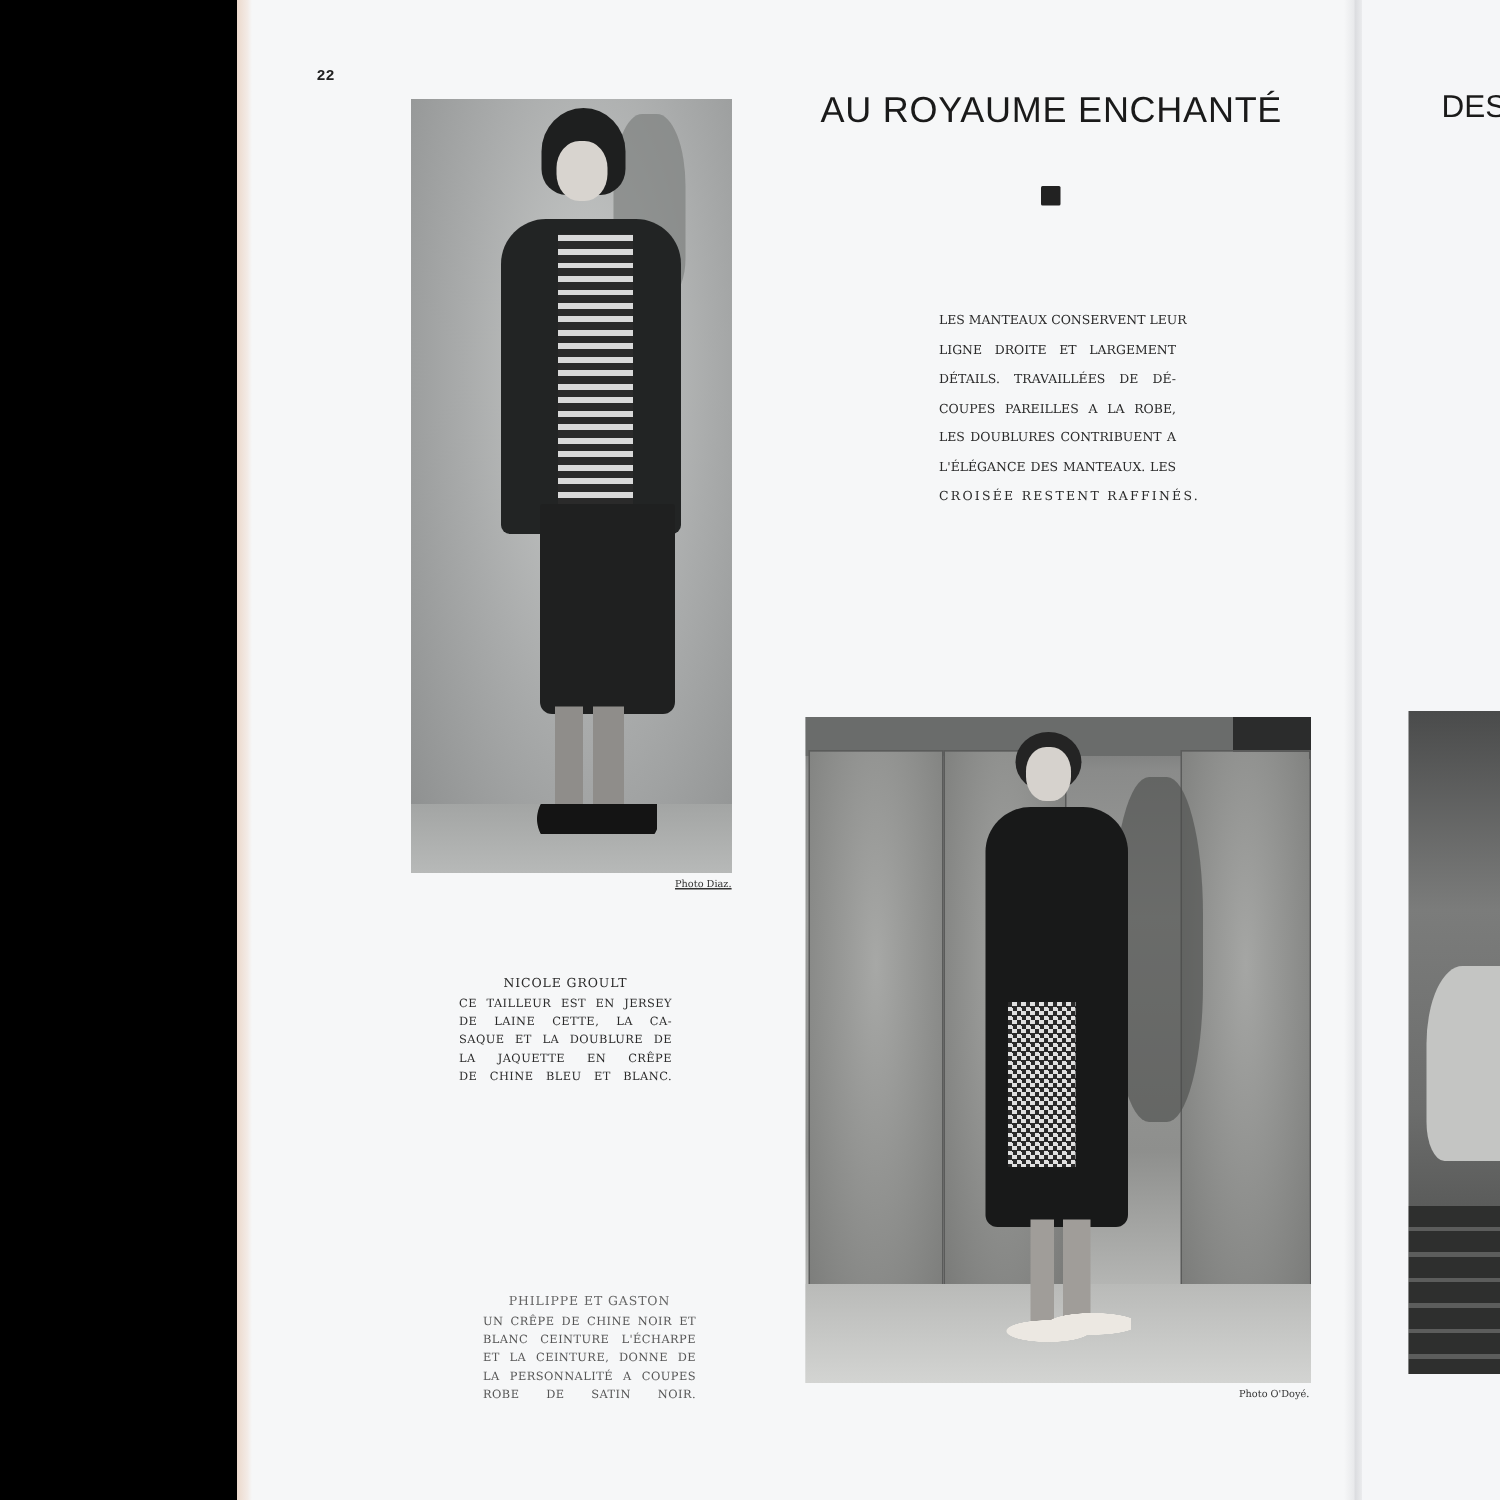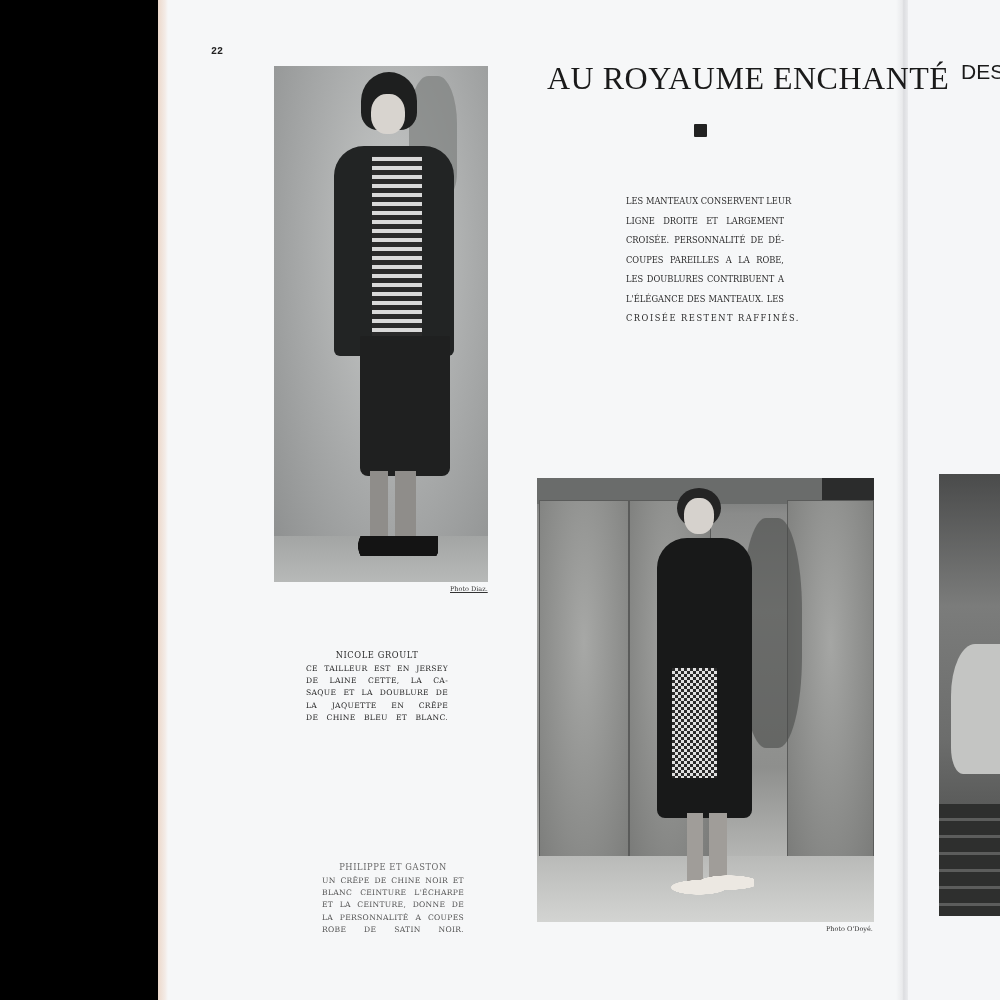--- a/index.html
+++ b/index.html
@@ -23,34 +23,34 @@
     .page-right {
       position: absolute; left: 908px; top: 0; width: 92px; height: 1000px;
       background: #f5f6f8;
     }
     .page-number {
       position: absolute; left: 211px; top: 46px;
       font-family: Liberation Mono, monospace; font-weight: bold; font-size: 10px; color: #222;
     }
     .headline {
       position: absolute; left: 547px; top: 60px;
-      font-family: Liberation Serif, serif; font-size: 32px; color: #1a1a1a;
+      font-family: Liberation Sans, sans-serif; font-size: 24px; color: #1a1a1a;
       letter-spacing: 0.5px; white-space: nowrap;
     }
     .headline-right {
       position: absolute; left: 961px; top: 60px;
       font-family: "Liberation Sans", sans-serif; font-size: 21px; color: #1a1a1a;
       white-space: nowrap;
     }
     .ornament {
       position: absolute; left: 694px; top: 124px; width: 13px; height: 13px;
       background: #222; border-radius: 1px;
     }
     .intro-text {
-      position: absolute; left: 626px; top: 192px; width: 158px;
+      position: absolute; left: 626px; top: 204px; width: 158px;
       font-size: 8.3px; line-height: 19.5px; color: #2a2a2a;
       text-align: justify; text-align-last: justify;
     }
     .intro-text span { display: block; white-space: nowrap; text-align: justify; text-align-last: justify; }
     .photo {
       position: absolute; overflow: hidden;
     }
     .photo-1 {
       left: 274px; top: 66px; width: 214px; height: 516px;
       background: radial-gradient(ellipse at 55% 35%, #c9cbca 0%, #a9abab 50%, #8b8d8d 100%);
@@ -91,21 +91,21 @@
 <div class="page-right"></div>
 
 <div class="page-number">22</div>
 <div class="headline">AU ROYAUME ENCHANTÉ</div>
 <div class="headline-right">DES</div>
 <div class="ornament"></div>
 
 <div class="intro-text">
   <span>LES MANTEAUX CONSERVENT LEUR</span>
   <span>LIGNE DROITE ET LARGEMENT</span>
-  <span>CROISÉE. PERSONNALITÉ DE DÉ-</span>
+  <span>DÉTAILS. TRAVAILLÉES DE DÉ-</span>
   <span>COUPES PAREILLES A LA ROBE,</span>
   <span>LES DOUBLURES CONTRIBUENT A</span>
   <span>L'ÉLÉGANCE DES MANTEAUX. LES</span>
   <span style="letter-spacing:1.5px">CROISÉE RESTENT RAFFINÉS.</span>
 </div>
 
 <div class="photo photo-1">
   <div class="fig" style="left:0;top:470px;width:214px;height:46px;background:linear-gradient(#a3a5a4,#b7b9b8);"></div>
   <div class="fig" style="left:135px;top:10px;width:48px;height:120px;border-radius:40% 40% 20% 20%;background:#7e807f;opacity:.7;"></div>
   <div class="fig" style="left:87px;top:6px;width:56px;height:58px;border-radius:50% 50% 30% 30%;background:#1e1f1f;"></div>

